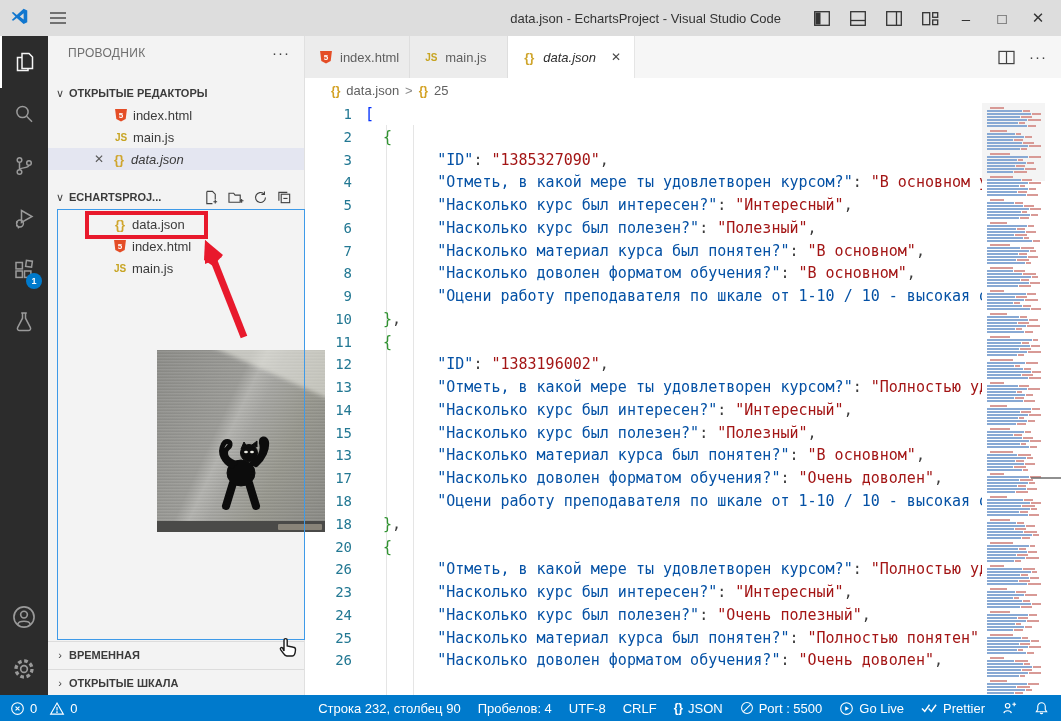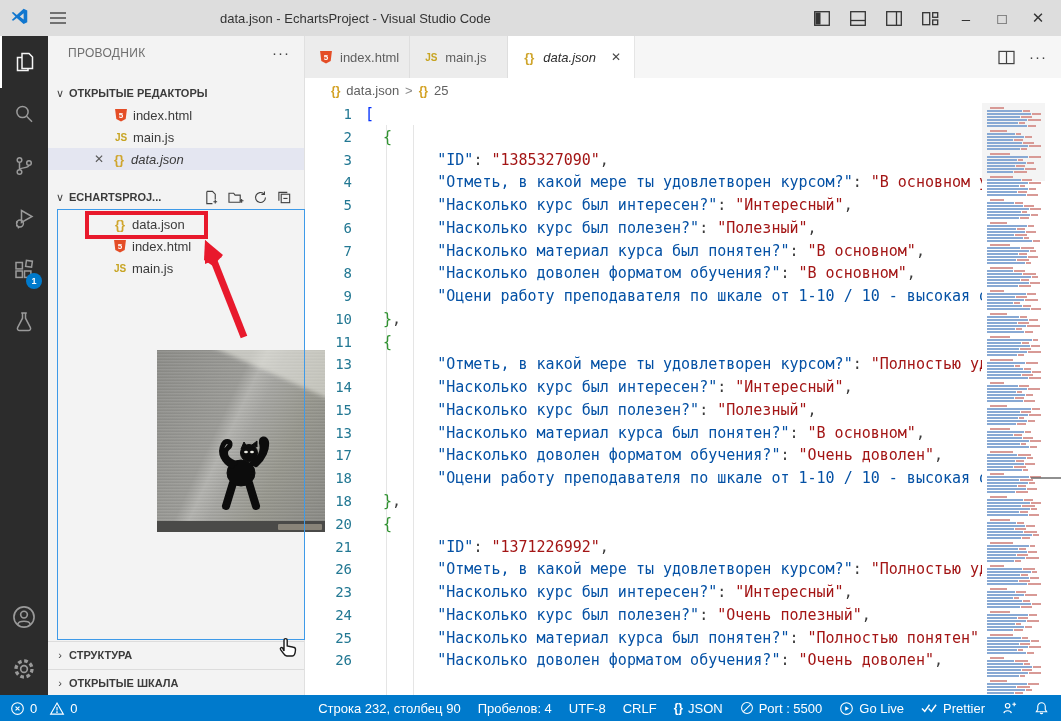--- a/index.html
+++ b/index.html
@@ -2,21 +2,21 @@
 <html><head>
 <meta charset="utf-8">
 <style>
   * { margin:0; padding:0; box-sizing:border-box; }
   html,body { background:#fff; font-family:"Liberation Sans", sans-serif; }
   #app { position:relative; width:1061px; height:721px; overflow:hidden; background:#fff; user-select:none; }
 
   
   .titlebar { position:absolute; left:0; top:0; width:1061px; height:36px; background:#dddddd; display:flex; align-items:center; }
   .tb-left { display:flex; align-items:center; gap:14px; padding-left:10px; width:220px; }
-  .tb-title { flex:1; text-align:left; font-size:13px; color:#333; white-space:nowrap; }
+  .tb-title { flex:1; text-align:right; font-size:13px; color:#333; white-space:nowrap; }
   .tb-right { display:flex; align-items:center; gap:6px; padding-right:8px; width:280px; justify-content:flex-end; }
   .tb-btn { width:30px; height:28px; display:flex; align-items:center; justify-content:center; color:#444; }
   .tb-btn svg { display:block; }
   .tb-glyph { font-size:15px; color:#333; }
 
   
   .activitybar { position:absolute; left:0; top:36px; width:48px; height:659px; background:#2c2c2c; display:flex; flex-direction:column; }
   .ab-item { position:relative; width:48px; height:52px; display:flex; align-items:center; justify-content:center; }
   .ab-item svg { stroke:#9a9a9a; fill:none; stroke-width:1.5; }
   .ab-item.active { border-left:2px solid #fff; }
@@ -296,21 +296,21 @@
         </div>
         <div class="row" style="margin-top: 0px;">
           <span class="fic fic-js">JS</span>
           <span class="lbl">main.js</span>
         </div>
       </div>
     <div class="tree-region"></div>
 
     <div class="sb-foot-row" style="top:605px;">
       <span class="chev">›</span>
-      <span class="sb-sect-label">СТРУКТУРА</span>
+      <span class="sb-sect-label">ВРЕМЕННАЯ</span>
     </div>
     <div class="sb-foot-row" style="top:633px; height:26px;">
       <span class="chev">›</span>
       <span class="sb-sect-label">ОТКРЫТЫЕ ШКАЛА</span>
     </div>
   </div>
 
   <div class="editor">
     <div class="tabbar">
       <div id="tabs-holder" style="display:flex;">
@@ -357,29 +357,29 @@
           <div class="code-line"><span class="ln">2</span><span class="lt"><span class="sg-pt">  </span><span class="sg-ob">{</span></span></div>
           <div class="code-line"><span class="ln">3</span><span class="lt"><span class="sg-pt">        </span><span class="sg-k">"ID"</span><span class="sg-pt">: </span><span class="sg-v">"1385327090"</span><span class="sg-pt">,</span></span></div>
           <div class="code-line"><span class="ln">4</span><span class="lt"><span class="sg-pt">        </span><span class="sg-k">"Отметь, в какой мере ты удовлетворен курсом?"</span><span class="sg-pt">: </span><span class="sg-v">"В основном удовлетворен"</span></span></div>
           <div class="code-line"><span class="ln">5</span><span class="lt"><span class="sg-pt">        </span><span class="sg-k">"Насколько курс был интересен?"</span><span class="sg-pt">: </span><span class="sg-v">"Интересный"</span><span class="sg-pt">,</span></span></div>
           <div class="code-line"><span class="ln">6</span><span class="lt"><span class="sg-pt">        </span><span class="sg-k">"Насколько курс был полезен?"</span><span class="sg-pt">: </span><span class="sg-v">"Полезный"</span><span class="sg-pt">,</span></span></div>
           <div class="code-line"><span class="ln">7</span><span class="lt"><span class="sg-pt">        </span><span class="sg-k">"Насколько материал курса был понятен?"</span><span class="sg-pt">: </span><span class="sg-v">"В основном"</span><span class="sg-pt">,</span></span></div>
           <div class="code-line"><span class="ln">8</span><span class="lt"><span class="sg-pt">        </span><span class="sg-k">"Насколько доволен форматом обучения?"</span><span class="sg-pt">: </span><span class="sg-v">"В основном"</span><span class="sg-pt">,</span></span></div>
           <div class="code-line"><span class="ln">9</span><span class="lt"><span class="sg-pt">        </span><span class="sg-k">"Оцени работу преподавателя по шкале от 1-10 / 10 - высокая оценка"</span></span></div>
           <div class="code-line"><span class="ln">10</span><span class="lt"><span class="sg-pt">  </span><span class="sg-ob">}</span><span class="sg-pt">,</span></span></div>
           <div class="code-line"><span class="ln">11</span><span class="lt"><span class="sg-pt">  </span><span class="sg-ob">{</span></span></div>
+          <div class="code-line"><span class="ln">12</span><span class="lt"><span class="sg-pt">        </span><span class="sg-k">"ID"</span><span class="sg-pt">: </span><span class="sg-v">"1383196002"</span><span class="sg-pt">,</span></span></div>
           <div class="code-line"><span class="ln">13</span><span class="lt"><span class="sg-pt">        </span><span class="sg-k">"Отметь, в какой мере ты удовлетворен курсом?"</span><span class="sg-pt">: </span><span class="sg-v">"Полностью удовлетворен"</span></span></div>
           <div class="code-line"><span class="ln">14</span><span class="lt"><span class="sg-pt">        </span><span class="sg-k">"Насколько курс был интересен?"</span><span class="sg-pt">: </span><span class="sg-v">"Интересный"</span><span class="sg-pt">,</span></span></div>
           <div class="code-line"><span class="ln">15</span><span class="lt"><span class="sg-pt">        </span><span class="sg-k">"Насколько курс был полезен?"</span><span class="sg-pt">: </span><span class="sg-v">"Полезный"</span><span class="sg-pt">,</span></span></div>
           <div class="code-line"><span class="ln">13</span><span class="lt"><span class="sg-pt">        </span><span class="sg-k">"Насколько материал курса был понятен?"</span><span class="sg-pt">: </span><span class="sg-v">"В основном"</span><span class="sg-pt">,</span></span></div>
           <div class="code-line"><span class="ln">17</span><span class="lt"><span class="sg-pt">        </span><span class="sg-k">"Насколько доволен форматом обучения?"</span><span class="sg-pt">: </span><span class="sg-v">"Очень доволен"</span><span class="sg-pt">,</span></span></div>
           <div class="code-line"><span class="ln">18</span><span class="lt"><span class="sg-pt">        </span><span class="sg-k">"Оцени работу преподавателя по шкале от 1-10 / 10 - высокая оценка"</span></span></div>
           <div class="code-line"><span class="ln">18</span><span class="lt"><span class="sg-pt">  </span><span class="sg-ob">}</span><span class="sg-pt">,</span></span></div>
           <div class="code-line"><span class="ln">20</span><span class="lt"><span class="sg-pt">  </span><span class="sg-ob">{</span></span></div>
-          <div class="code-line"><span class="ln">21</span><span class="lt"><span class="sg-pt">        </span><span class="sg-k">"ID"</span><span class="sg-pt">: </span><span class="sg-v">"1371226992"</span><span class="sg-pt">,</span></span></div>
           <div class="code-line"><span class="ln">26</span><span class="lt"><span class="sg-pt">        </span><span class="sg-k">"Отметь, в какой мере ты удовлетворен курсом?"</span><span class="sg-pt">: </span><span class="sg-v">"Полностью удовлетворен"</span></span></div>
           <div class="code-line"><span class="ln">23</span><span class="lt"><span class="sg-pt">        </span><span class="sg-k">"Насколько курс был интересен?"</span><span class="sg-pt">: </span><span class="sg-v">"Интересный"</span><span class="sg-pt">,</span></span></div>
           <div class="code-line"><span class="ln">24</span><span class="lt"><span class="sg-pt">        </span><span class="sg-k">"Насколько курс был полезен?"</span><span class="sg-pt">: </span><span class="sg-v">"Очень полезный"</span><span class="sg-pt">,</span></span></div>
           <div class="code-line"><span class="ln">25</span><span class="lt"><span class="sg-pt">        </span><span class="sg-k">"Насколько материал курса был понятен?"</span><span class="sg-pt">: </span><span class="sg-v">"Полностью понятен"</span><span class="sg-pt">,</span></span></div>
           <div class="code-line"><span class="ln">26</span><span class="lt"><span class="sg-pt">        </span><span class="sg-k">"Насколько доволен форматом обучения?"</span><span class="sg-pt">: </span><span class="sg-v">"Очень доволен"</span><span class="sg-pt">,</span></span></div>
         </div>
       <div class="minimap" id="minimap">
         <div class="mm-slider"></div>
       <div class="mm-block" style="top: 4px;">
             <div class="mm-row">

